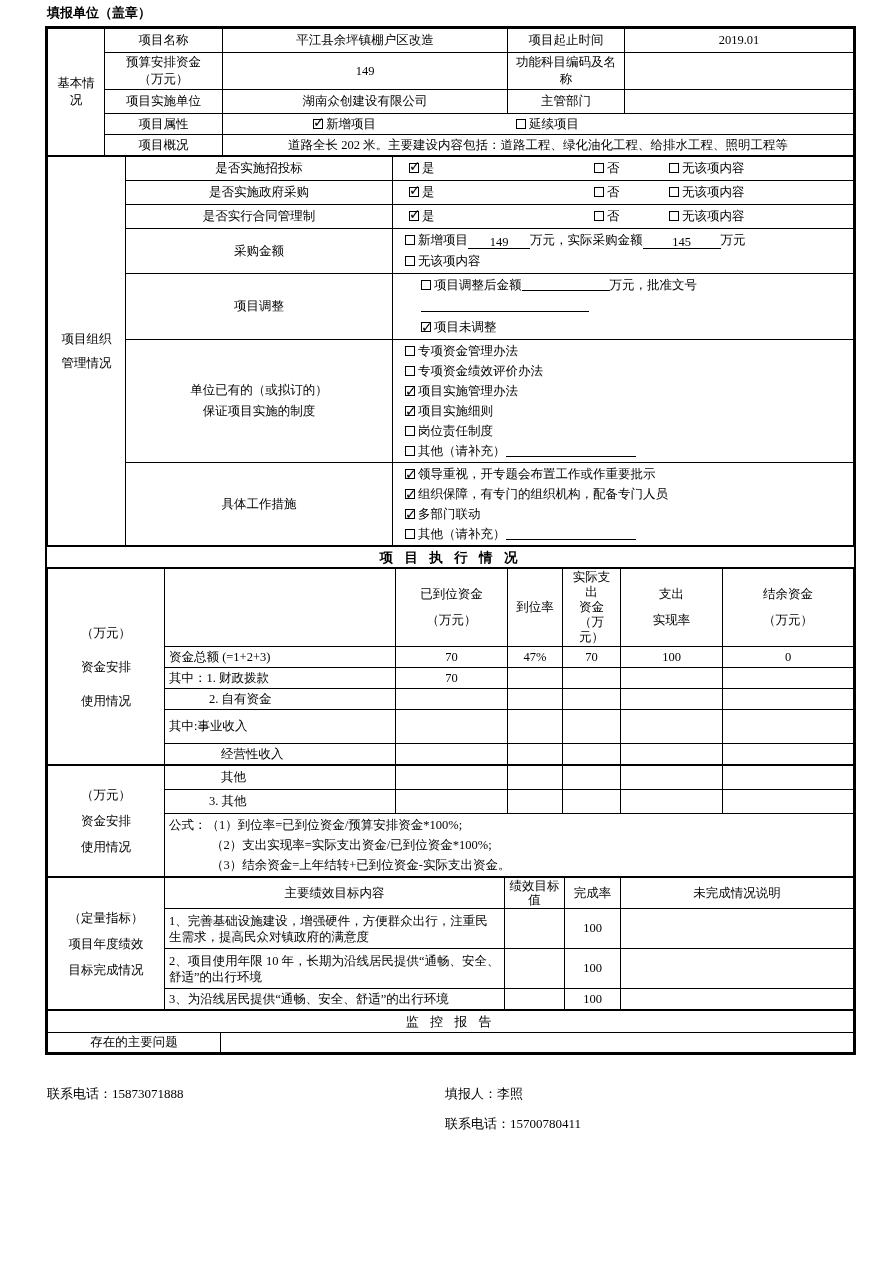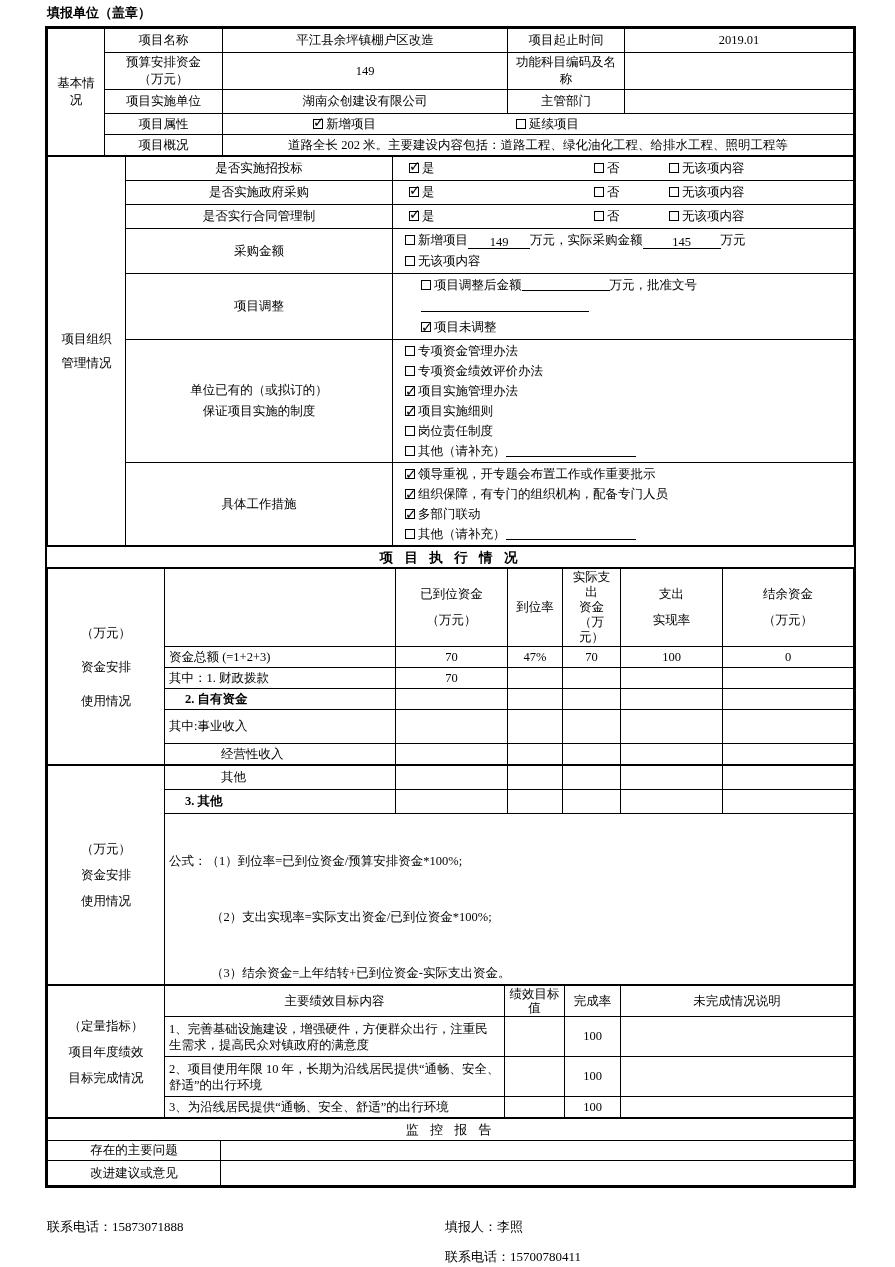--- a/index.html
+++ b/index.html
@@ -38,23 +38,23 @@
   .opts .o1 { width:185px; } .opts .o2 { width:75px; }
   .lines div { line-height:21px; }
   .list  div { line-height:20px; }
   .olab div { line-height:24px; }
   .syslab div { line-height:21px; }
   .flab div  { line-height:34px; }
   .flab2 div { line-height:26px; }
   .glab div  { line-height:26px; }
   .g2 { margin-top:9px; }
   .tight div { line-height:15px; }
-  td.ind  { padding-left:20px;font-weight:bold; }
+  td.ind  { padding-left:44px; }
   td.ind2 { padding-left:56px; }
-  .formula div { line-height:20px;margin-top:36px; }
+  .formula div { line-height:20px; }
   .find { padding-left:42px; }
   .gc { line-height:16px; padding:3px 4px; }
   .attr-opts { display:flex; }
   .attr-opts .a1 { margin-left:86px; } .attr-opts .a2 { margin-left:140px; }
   .footer { display:flex; margin:24px 0 0 47px; font-size:13px; }
   .fcol { width:398px; }
   .fcol > div { height:30px; line-height:30px; }
 </style>
 </head>
 <body>
@@ -372,24 +372,20 @@
           <col>
         </colgroup>
       <tbody>
           <tr>
         <td colspan="2" class="c b" style="letter-spacing:4px;height:22px;font-size:13px">监 控 报 告</td>
       </tr>
       <tr style="height:14px">
         <td class="c b">存在的主要问题</td>
         <td></td>
       </tr>
-      <tr style="height:25px">
-        <td class="c b">改进建议或意见</td>
-        <td></td>
-      </tr>
     </tbody>
       </table>
 
   </div>
 
   <div class="footer">
     <div class="fcol">
       <div><span>联系电话：</span><span>15873071888</span></div>
     </div>
     <div class="fcol">

